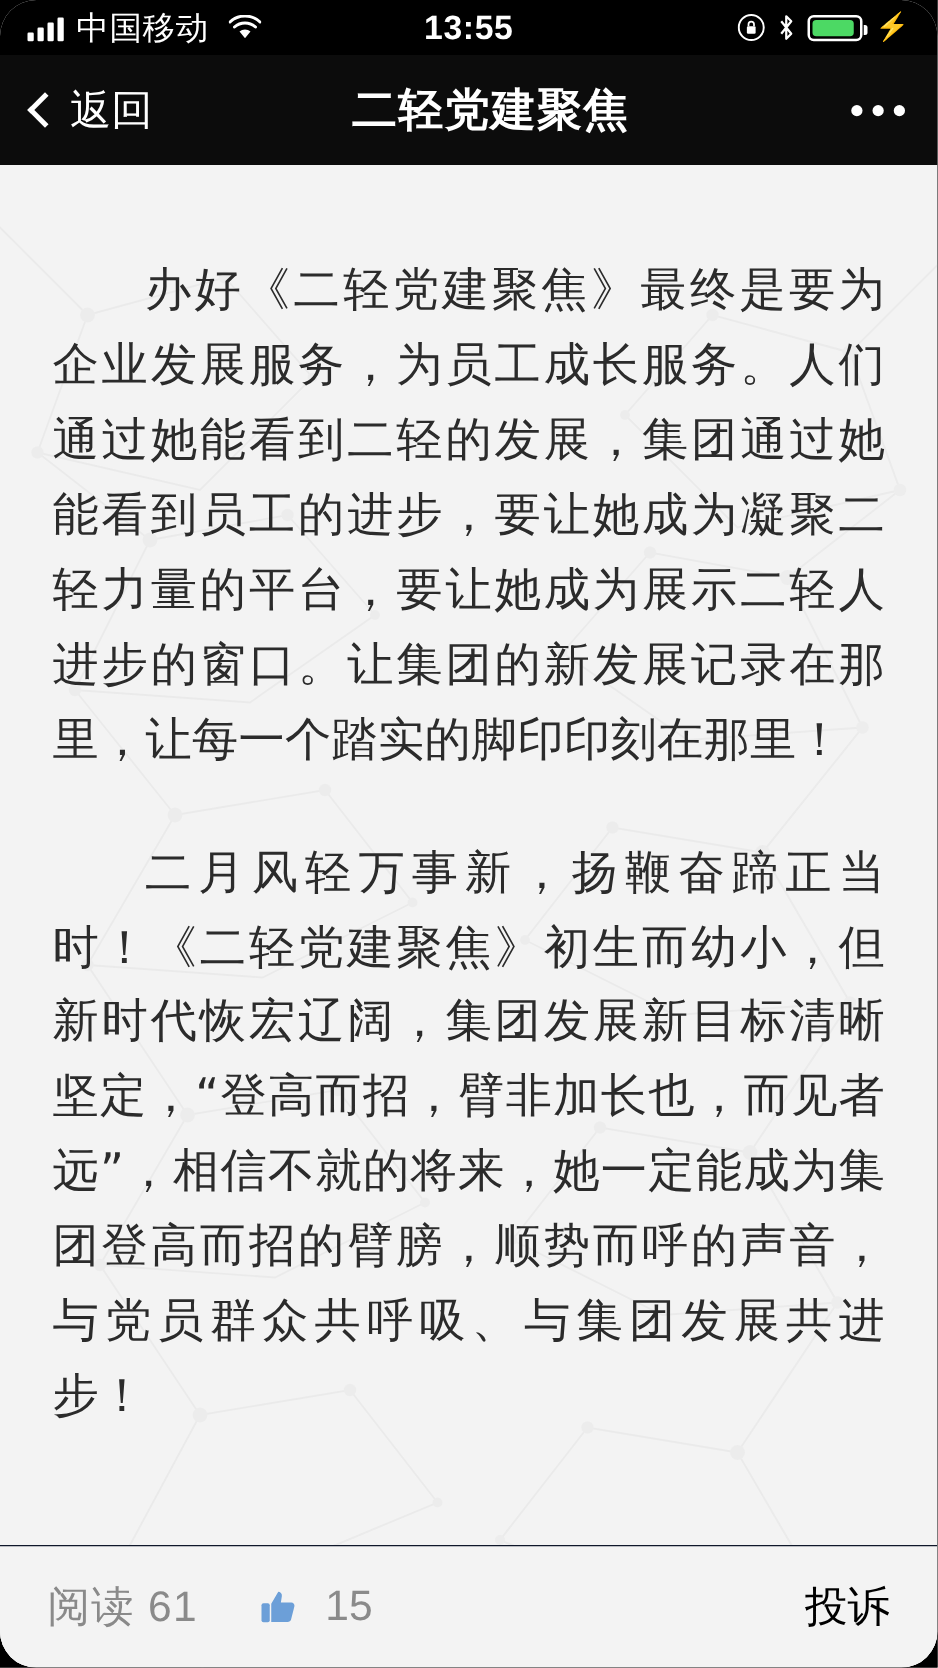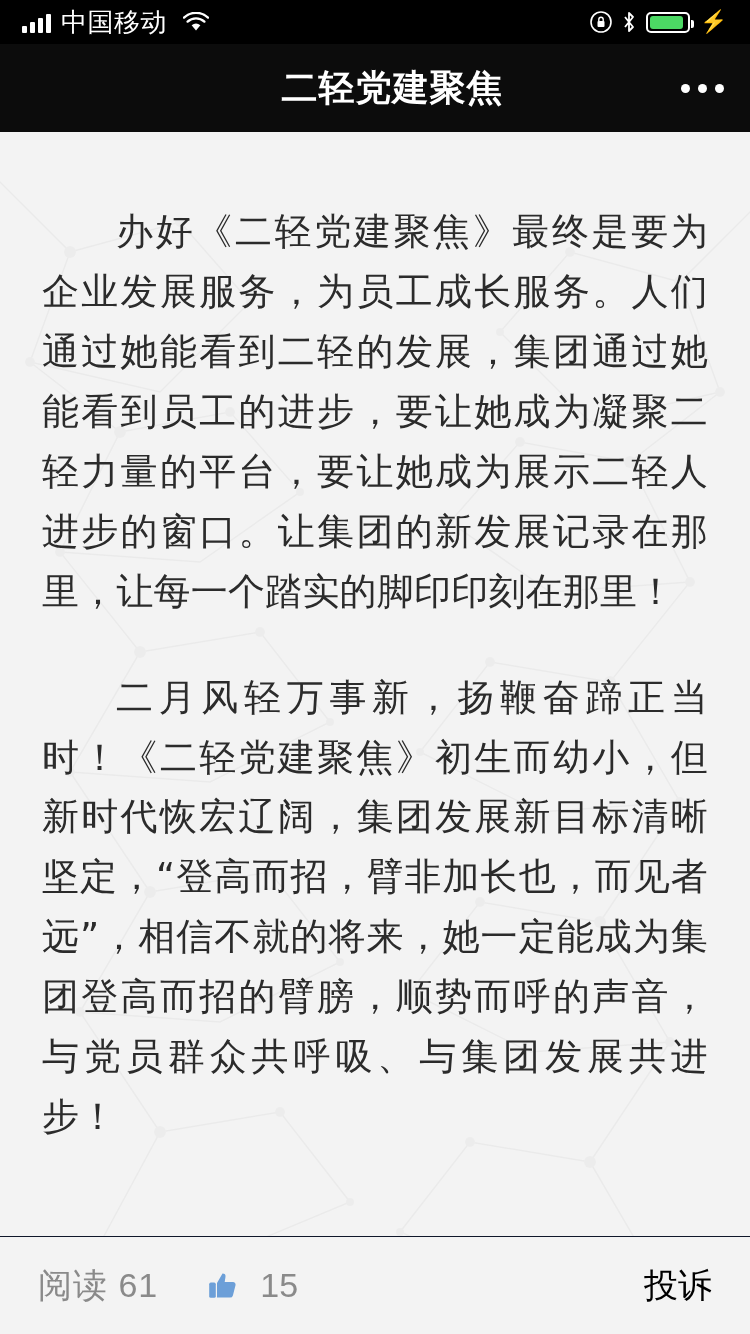--- a/index.html
+++ b/index.html
@@ -12,20 +12,21 @@
     height: 1334px;
     overflow: hidden;
     font-family: "Liberation Sans", sans-serif;
   }
   .phone {
     position: relative;
     width: 750px;
     height: 1334px;
     background: #f1f1f1;
     overflow: hidden;
+    border-radius: 29px;
   }
 
   
   .statusbar {
     position: relative;
     height: 44px;
     background: #000;
     color: #fff;
     display: flex;
     align-items: center;
@@ -241,20 +242,21 @@
         </span>
       <span class="carrier">中国移动</span>
       <span class="wifi">
         <svg width="26" height="20" viewBox="0 0 26 20">
           <path d="M13 18.5 L8.6 13.2 a7 7 0 0 1 8.8 0 Z" fill="#fff"></path>
           <path d="M4.6 9.6 a12.5 12.5 0 0 1 16.8 0" stroke="#fff" stroke-width="2.4" fill="none" stroke-linecap="round"></path>
           <path d="M1 5.6 a17.5 17.5 0 0 1 24 0" stroke="#fff" stroke-width="2.4" fill="none" stroke-linecap="round"></path>
         </svg>
       </span>
     </div>
+    <div class="sb-center">13:55</div>
     <div class="sb-right">
       <span class="lock-ic">
         <svg width="22" height="22" viewBox="0 0 22 22">
           <circle cx="11" cy="11" r="10" stroke="#fff" stroke-width="1.6" fill="none"></circle>
           <rect x="7.5" y="10" width="7" height="6" rx="1" fill="#fff"></rect>
           <path d="M8.8 10 V8.4 a2.2 2.2 0 0 1 4.4 0 V10" stroke="#fff" stroke-width="1.4" fill="none"></path>
         </svg>
       </span>
       <span class="bt-ic">
         <svg width="16" height="22" viewBox="0 0 16 22">
@@ -262,20 +264,24 @@
         </svg>
       </span>
       <span class="battery">
           <span class="fill"></span>
         </span>
       <span class="bolt">⚡</span>
     </div>
   </div>
 
   <div class="navbar">
+    <div class="nav-back">
+      <span class="chev"></span>
+      <span>返回</span>
+    </div>
     <div class="nav-title">二轻党建聚焦</div>
     <div class="nav-more">
       <i></i>
       <i></i>
       <i></i>
     </div>
   </div>
 
   <div class="content">
 

